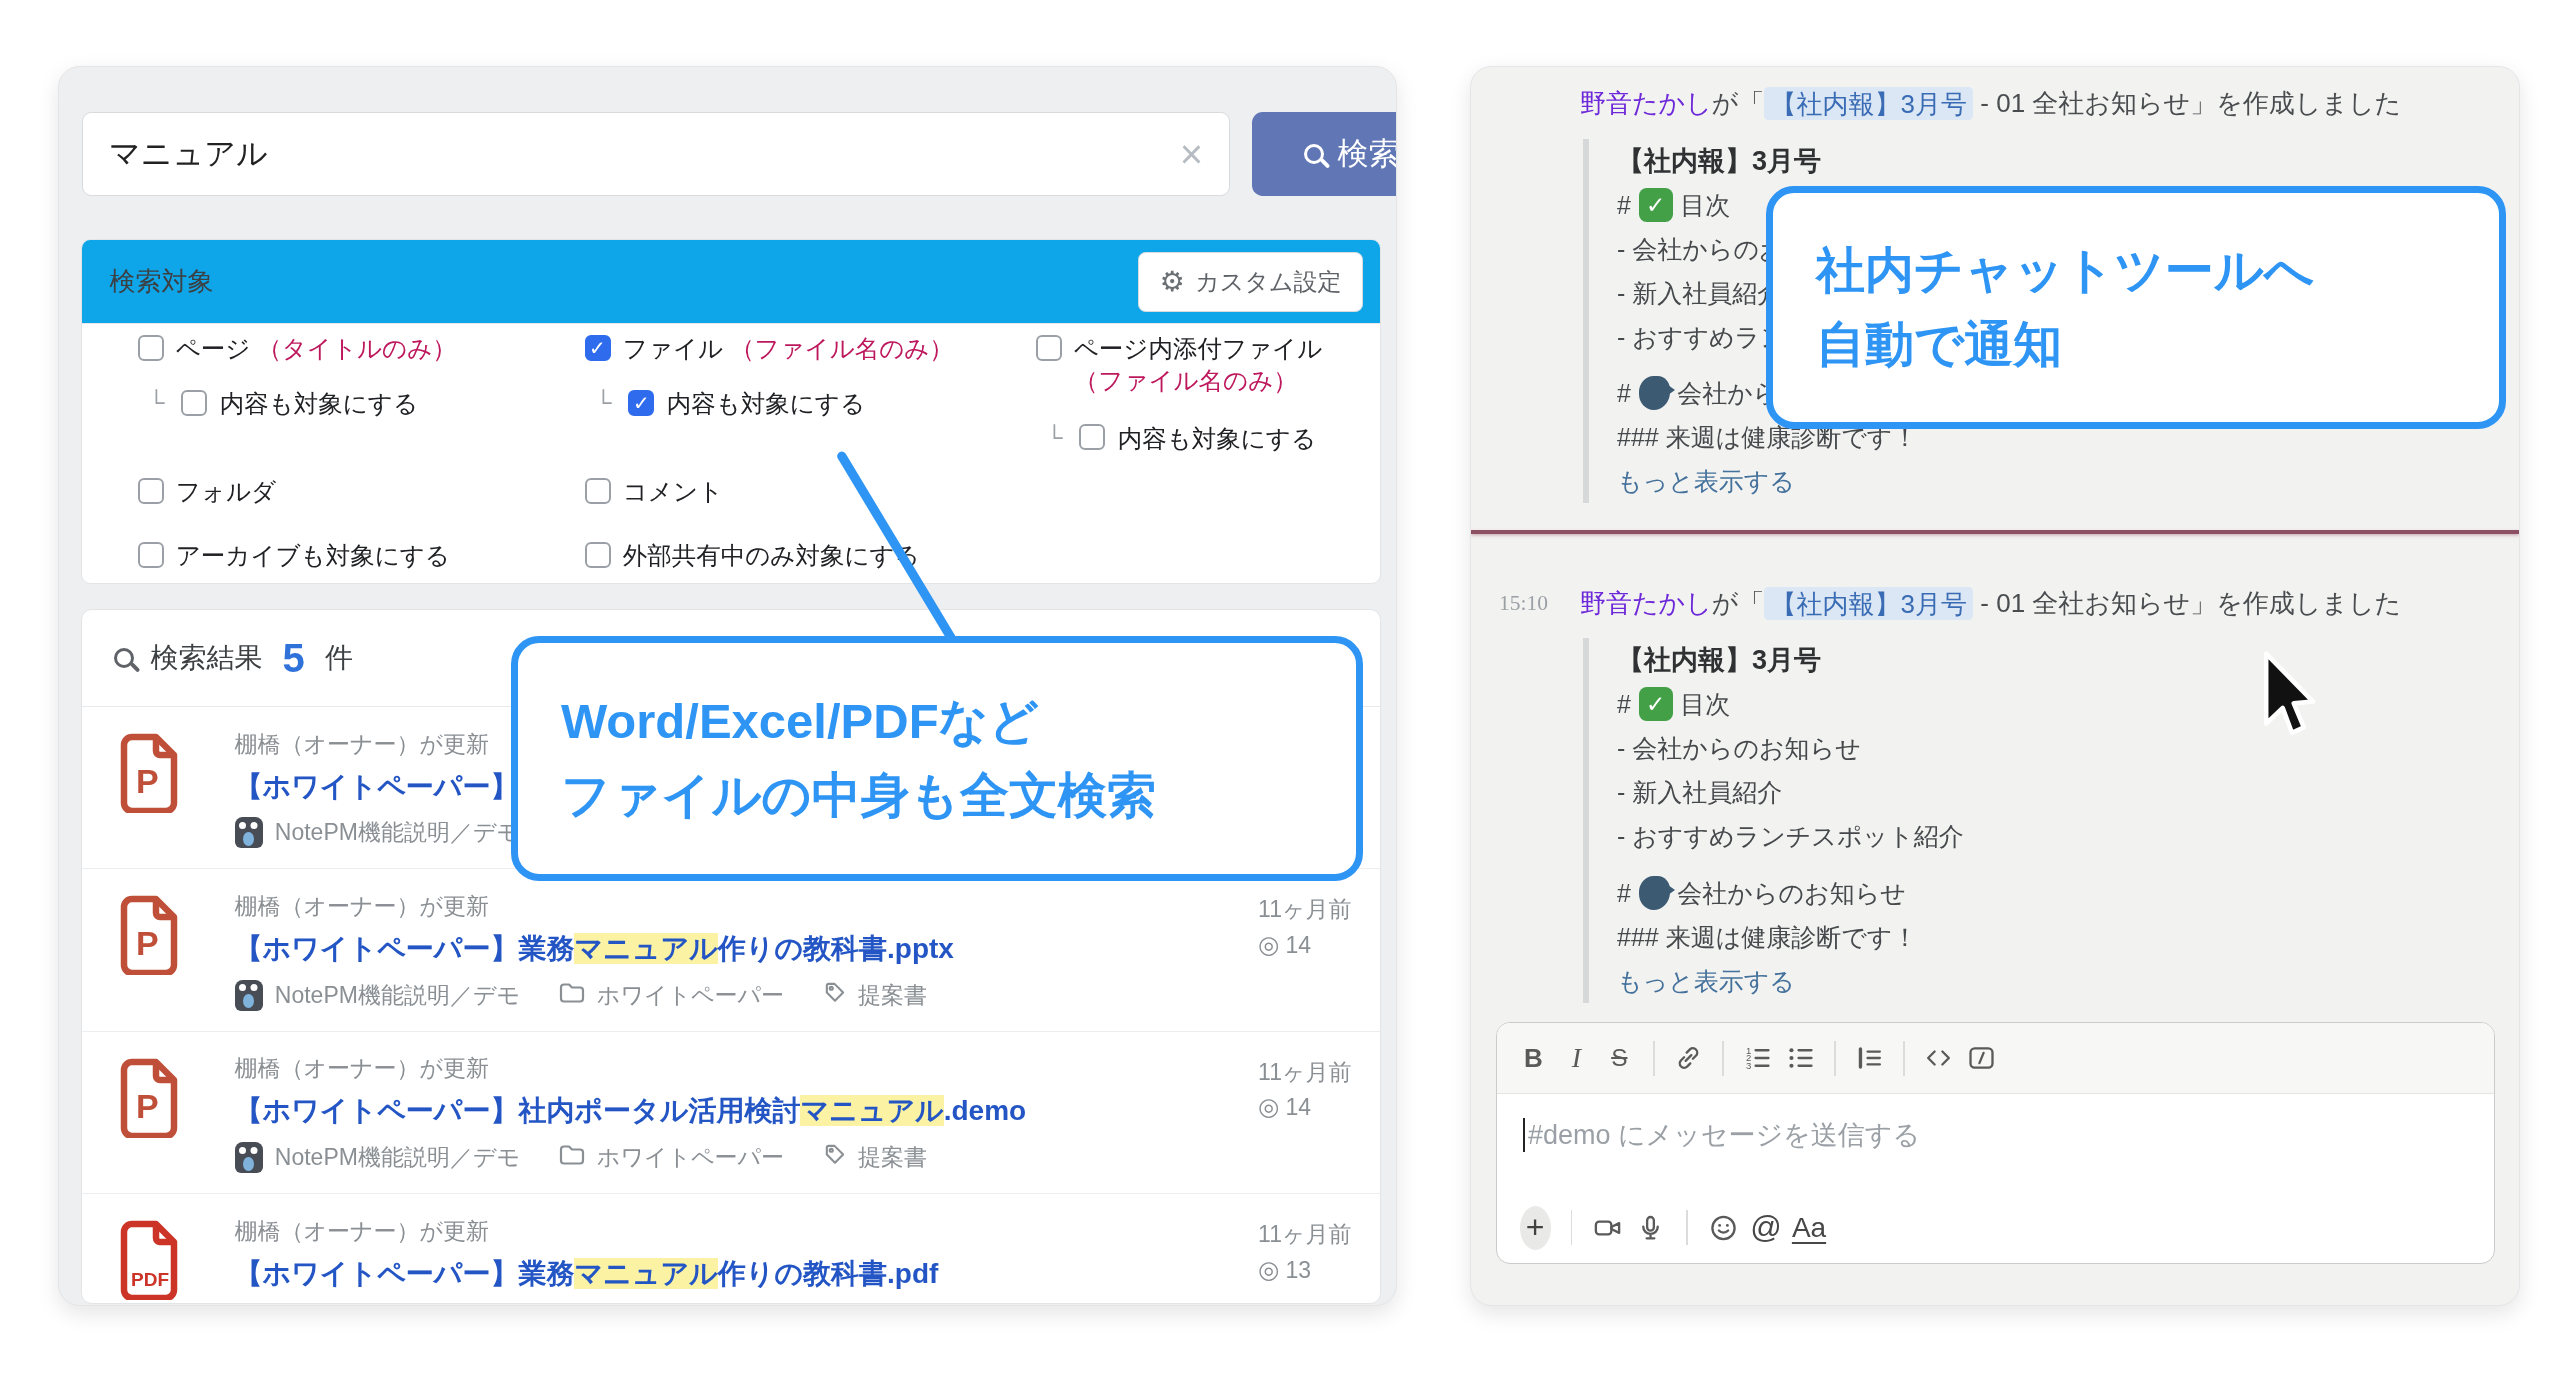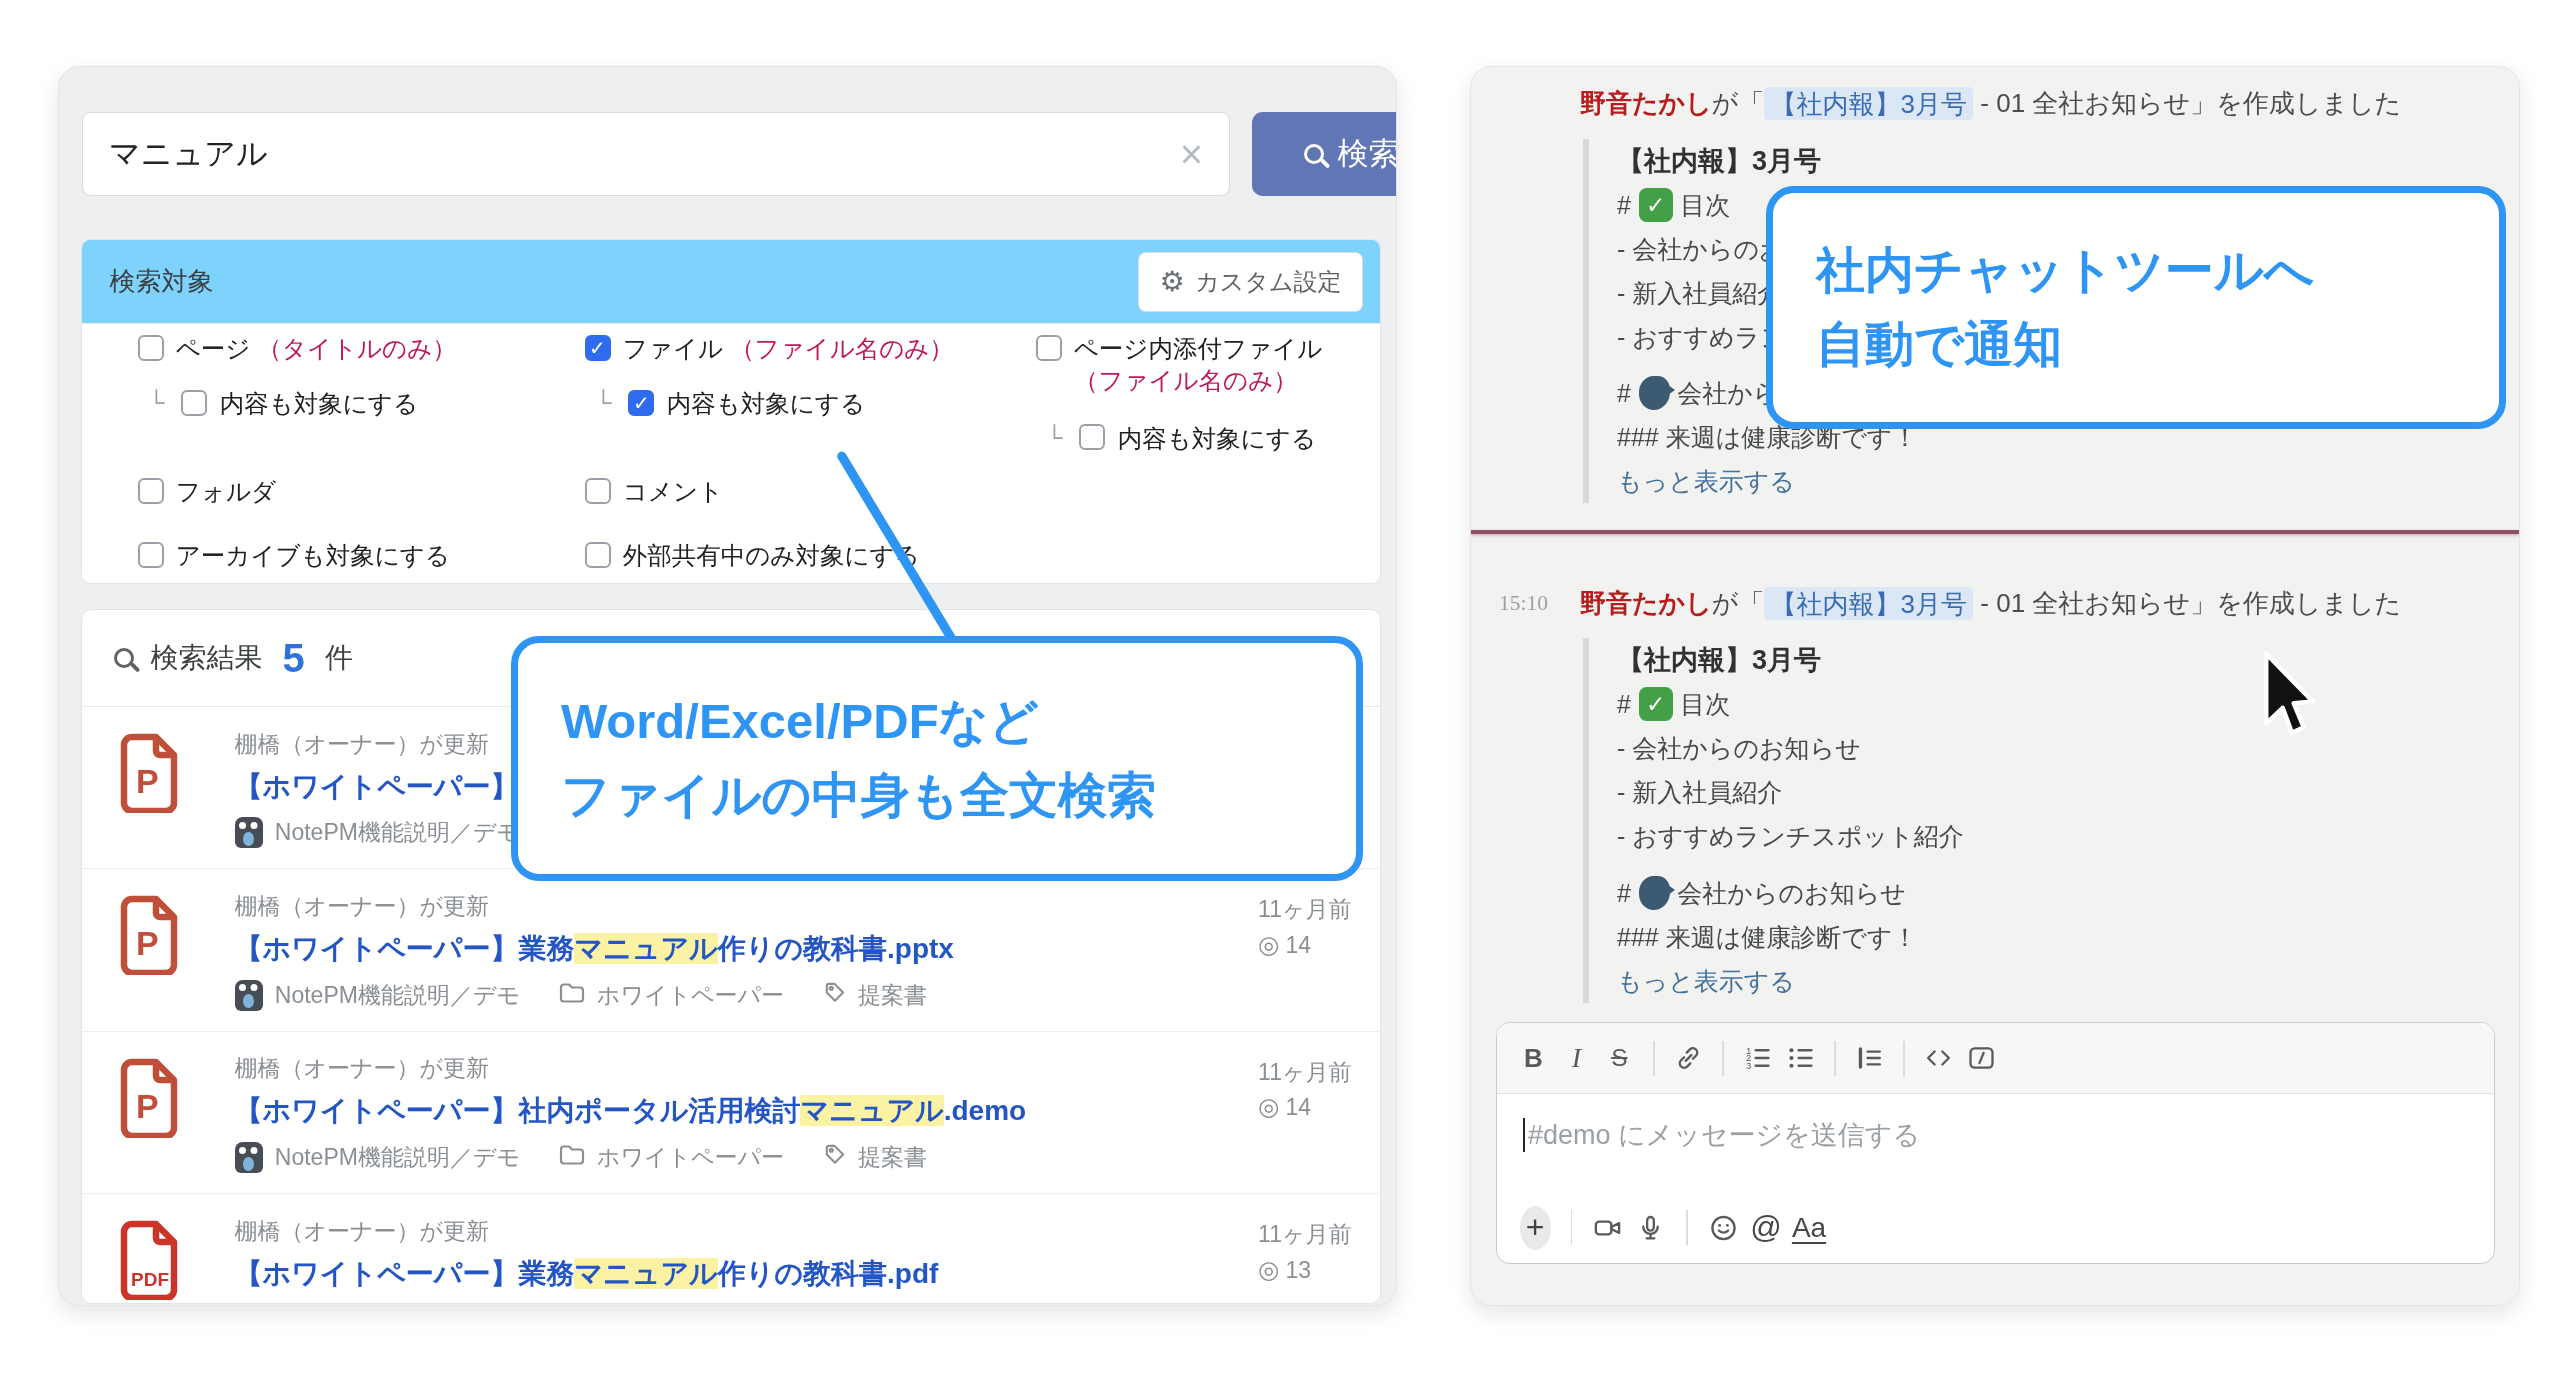--- a/index.html
+++ b/index.html
@@ -14,21 +14,21 @@
   
   .search-input{position:absolute;left:23px;top:45px;width:1148px;height:84px;background:#fff;border:1.5px solid #d8dadd;border-radius:9.2px;display:flex;align-items:center;padding:0 26px;font-size:31px;color:#222;}
   .search-input .grow{flex:1;}
   .clear-x{color:#b6bcc2;font-size:40px;line-height:1;}
   .search-btn{position:absolute;left:1193px;top:45px;width:199px;height:84px;background:#6076b5;color:#fff;border:none;border-radius:10.7px;font-size:31px;display:flex;align-items:center;justify-content:center;gap:14px;font-family:inherit;}
   .mag{width:20px;height:20px;border:3.8px solid currentColor;border-radius:50%;position:relative;display:inline-block;}
   .mag::after{content:"";position:absolute;width:3.8px;height:10.7px;background:currentColor;transform:rotate(-45deg);right:-6.1px;bottom:-7.7px;border-radius:2.3px;}
 
   
   #filters-card{position:absolute;left:21.5px;top:172px;width:1300px;height:345px;background:#fff;border:1.5px solid #e2e4e6;border-radius:9.2px;overflow:hidden;}
-  .filters-head{position:relative;height:84px;background:#7dd3fc;border-bottom:1.5px solid #e6e8ea;display:flex;align-items:center;padding:0 28px;font-size:26px;color:#3c4043;}
+  .filters-head{position:relative;height:84px;background:#0ea5e9;border-bottom:1.5px solid #e6e8ea;display:flex;align-items:center;padding:0 28px;font-size:26px;color:#3c4043;}
   .custom-btn{position:absolute;right:17px;top:12.3px;height:60px;background:#fff;border:1.5px solid #d9dbde;border-radius:7.7px;display:flex;align-items:center;gap:10.7px;padding:0 20px;font-size:24px;color:#5f6368;font-family:inherit;}
   .gear{font-size:28px;color:#6b7075;line-height:1;}
   #filters-body{position:relative;height:258px;}
   .fcol{position:absolute;top:0;}
   .cbrow{display:flex;align-items:flex-start;gap:12.3px;font-size:24.5px;color:#202124;line-height:1.3;}
   .cbrow .hint{color:#be185d;}
   .cb{flex:none;width:26px;height:26px;border:2.3px solid #9aa0a6;border-radius:6.1px;background:#fff;margin-top:1.5px;position:relative;}
   .cb.on{background:#2e6ced;border-color:#2e6ced;}
   .cb.on::after{content:"✓";position:absolute;left:0;top:0;width:100%;height:100%;color:#fff;font-size:20px;font-weight:bold;display:flex;align-items:center;justify-content:center;}
   .tree{color:#9aa0a6;font-size:23px;margin-right:4.6px;}
@@ -58,21 +58,21 @@
   #callout-left{left:511px;top:636px;width:852px;height:245px;}
   #callout-right{left:1766px;top:186px;width:740px;height:243px;}
   #connector{position:absolute;left:0;top:0;width:2576px;height:1380px;z-index:40;pointer-events:none;}
 
   
   .msg{position:absolute;left:28px;right:28px;}
   #msg-0{top:18.4px;}
   #msg-1{top:518px;}
   .mhead{position:relative;padding-left:81px;font-size:26px;color:#4a4d50;line-height:1.4;}
   .mtime{position:absolute;left:0;top:3.1px;font-size:21.5px;color:#9aa0a5;font-family:Liberation Serif, serif;}
-  .muser{color:#b91c1c;font-weight:bold;}
+  .muser{color:#6d28d9;font-weight:normal;}
   .plink{color:#3a6cb5;background:#dbe7f5;border-radius:4.6px;padding:1.5px 6.1px;}
   .quote{margin:17px 0 0 84px;border-left:6.1px solid #d7d8d9;padding-left:28px;}
   .qtitle{font-size:27px;font-weight:bold;color:#2f3133;line-height:44px;}
   .qline{font-size:25px;color:#46494c;line-height:44px;display:flex;align-items:center;gap:7.7px;}
   .qgap{height:12.3px;}
   .qmore{font-size:25px;color:#44719b;line-height:44px;}
   .em-check{display:inline-flex;width:34px;height:34px;background:#43a047;border-radius:7.7px;color:#fff;font-weight:bold;font-size:23px;align-items:center;justify-content:center;}
   .em-speak{display:inline-block;width:31px;height:34px;background:#3d5a73;border-radius:50% 42% 56% 50%;position:relative;}
   .em-speak::after{content:"";position:absolute;right:-5.4px;top:9.2px;border-left:7.7px solid #3d5a73;border-top:5.4px solid transparent;border-bottom:5.4px solid transparent;}
   #unread-divider{position:absolute;left:0;right:0;top:463px;height:3.8px;background:#8d5064;box-shadow:0 1.5px 3.1px rgba(160,90,110,.45);}

